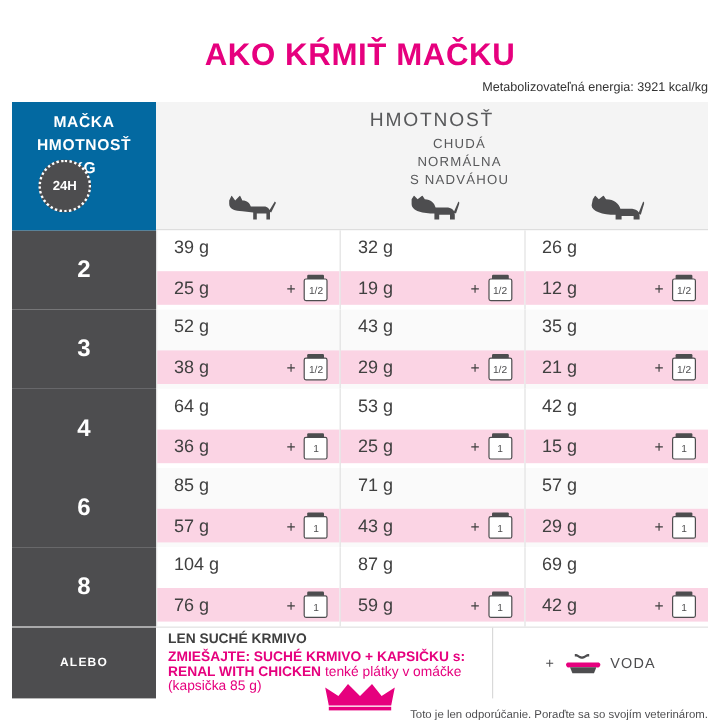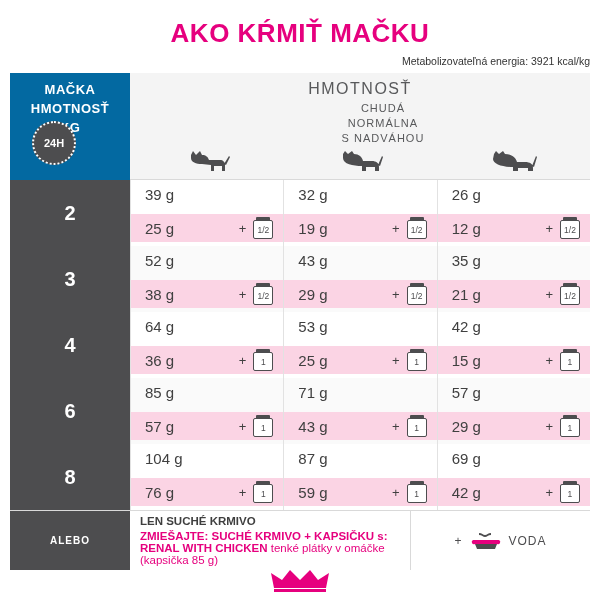--- a/index.html
+++ b/index.html
@@ -20,21 +20,21 @@
     box-sizing: border-box;
   }
 
   
   .title {
     text-align: center;
     color: #e6007e;
     font-size: 26px;
     font-weight: bold;
     letter-spacing: 0.5px;
-    padding-top: 18px;
+    padding-top: 30px;
     padding-bottom: 6px;
   }
 
   
   .energy {
     text-align: right;
     font-size: 10.5px;
     color: #333;
     padding-right: 10px;
     padding-bottom: 6px;
@@ -494,20 +494,21 @@
         <svg width="30" height="20" viewBox="0 0 30 20">
           <path fill="#e6007e" d="M2 9 h26 a2 2 0 0 1 -2 4 h-22 a2 2 0 0 1 -2 -4 z"></path>
           <path fill="#4d4d4f" d="M4 13 h22 l-2 5 h-18 z"></path>
           <path fill="#4d4d4f" d="M8 2 c3 0 4 2 6 2 c2 0 3 -2 6 -2 l0 2 c-3 0 -4 2 -6 2 c-2 0 -3 -2 -6 -2 z"></path>
         </svg>
       </span>
       <span>VODA</span>
     </div>
   </div>
 
+  <div class="disclaimer">Toto je len odporúčanie. Poraďte sa so svojím veterinárom.</div>
 
   <div class="crown-wrap">
     <svg width="60" height="26" viewBox="0 0 60 26">
       <path fill="#e6007e" d="M4 20 L1 5 L12 12 L20 2 L30 12 L40 2 L48 12 L59 5 L56 20 Z"></path>
       <rect x="4" y="21" width="52" height="3" fill="#e6007e"></rect>
     </svg>
   </div>
 
 </div>
 

